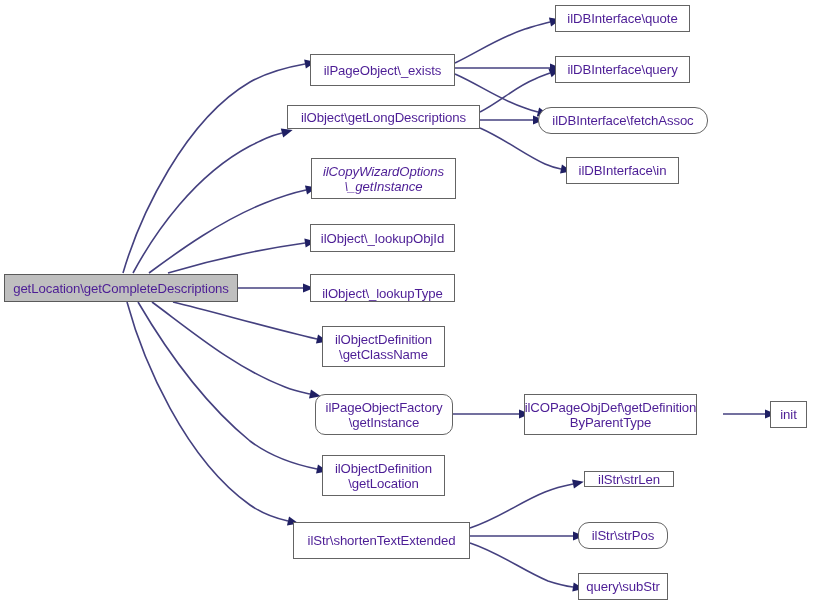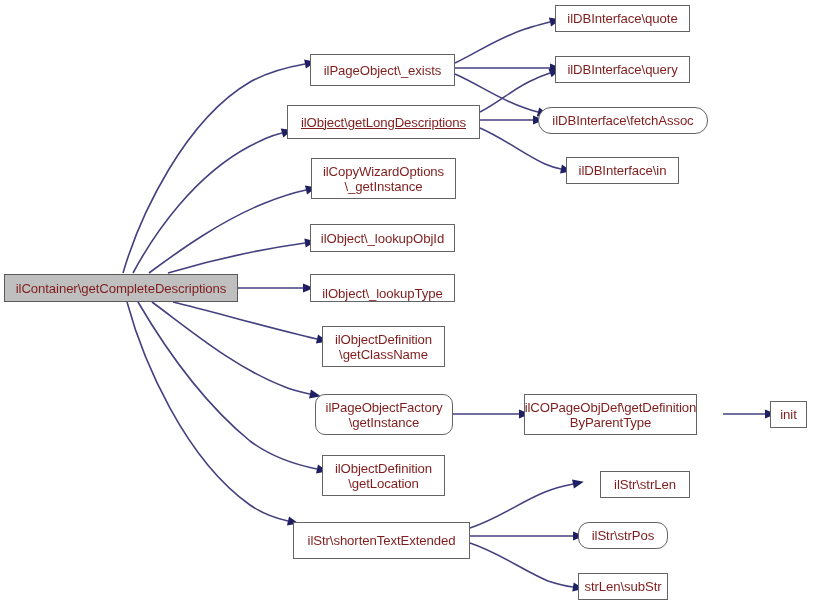--- a/index.html
+++ b/index.html
@@ -31,21 +31,21 @@
   }
   .edge-head {
     fill: #1f1f63;
     stroke: none;
   }
   .node-box {
     position: absolute;
     box-sizing: border-box;
     border: 1px solid #646464;
     background: #ffffff;
-    color: #7f1d1d;
+    color: #4c1d95;
     font-size: 13.2px;
     line-height: 15px;
     display: flex;
     align-items: center;
     justify-content: center;
     text-align: center;
     white-space: pre;
     letter-spacing: -0.1px;
   }
   .node-box.node-root {
@@ -99,38 +99,38 @@
         <polygon points="765,418.6 765,409.4 776,414" class="edge-head"></polygon>
         <path d="M 470 528 C 500 518 520 502 545 492 C 555 488 563 486 573 484" class="edge-path"></path>
         <polygon points="573.9462308025778,488.50162718005976 572.0537691974222,479.49837281994024 583.7647606479691,481.73727416774864" class="edge-head"></polygon>
         <path d="M 470 536 L 573 536" class="edge-path"></path>
         <polygon points="573,540.6 573,531.4 584,536" class="edge-head"></polygon>
         <path d="M 470 543 C 500 553 522 570 548 581 C 557 584 565 586 573 587" class="edge-path"></path>
         <polygon points="572.2934057383218,591.5454069729083 573.7065942616782,582.4545930270917 583.8694514569546,588.6896819300999" class="edge-head"></polygon>
       </g>
   </svg>
   <div id="node-layer">
-      <div class="node-box node-root" style="left: 4px; top: 274px; width: 234px; height: 28px;"><span class="node-label">ilContainer\getCompleteDescriptions</span></div>
+      <div class="node-box node-root" style="left: 4px; top: 274px; width: 234px; height: 28px;"><span class="node-label">getLocation\getCompleteDescriptions</span></div>
       <div class="node-box" style="left: 310px; top: 54px; width: 145px; height: 32px;"><span class="node-label">ilPageObject\_exists</span></div>
-      <div class="node-box" style="left: 287px; top: 105px; width: 193px; height: 34px; text-decoration: underline;"><span class="node-label">ilObject\getLongDescriptions</span></div>
-      <div class="node-box" style="left: 311px; top: 158px; width: 145px; height: 41px;"><span class="node-label">ilCopyWizardOptions
+      <div class="node-box" style="left: 287px; top: 105px; width: 193px; height: 24px;"><span class="node-label">ilObject\getLongDescriptions</span></div>
+      <div class="node-box" style="left: 311px; top: 158px; width: 145px; height: 41px; font-style: italic;"><span class="node-label">ilCopyWizardOptions
 \_getInstance</span></div>
       <div class="node-box" style="left: 310px; top: 224px; width: 145px; height: 28px;"><span class="node-label">ilObject\_lookupObjId</span></div>
       <div class="node-box" style="left: 310px; top: 274px; width: 145px; height: 28px; align-items: flex-end;"><span class="node-label">ilObject\_lookupType</span></div>
       <div class="node-box" style="left: 322px; top: 326px; width: 123px; height: 41px;"><span class="node-label">ilObjectDefinition
 \getClassName</span></div>
       <div class="node-box" style="left: 315px; top: 394px; width: 138px; height: 41px; border-radius: 10px;"><span class="node-label">ilPageObjectFactory
 \getInstance</span></div>
       <div class="node-box" style="left: 322px; top: 455px; width: 123px; height: 41px;"><span class="node-label">ilObjectDefinition
 \getLocation</span></div>
       <div class="node-box" style="left: 293px; top: 522px; width: 177px; height: 37px;"><span class="node-label">ilStr\shortenTextExtended</span></div>
       <div class="node-box" style="left: 555px; top: 5px; width: 135px; height: 27px;"><span class="node-label">ilDBInterface\quote</span></div>
       <div class="node-box" style="left: 555px; top: 56px; width: 135px; height: 27px;"><span class="node-label">ilDBInterface\query</span></div>
       <div class="node-box" style="left: 538px; top: 107px; width: 170px; height: 27px; border-radius: 13px;"><span class="node-label">ilDBInterface\fetchAssoc</span></div>
       <div class="node-box" style="left: 566px; top: 157px; width: 113px; height: 27px;"><span class="node-label">ilDBInterface\in</span></div>
       <div class="node-box" style="left: 524px; top: 394px; width: 173px; height: 41px;"><span class="node-label">ilCOPageObjDef\getDefinition
 ByParentType</span></div>
       <div class="node-box" style="left: 770px; top: 401px; width: 37px; height: 27px;"><span class="node-label">init</span></div>
-      <div class="node-box" style="left: 600px; top: 471px; width: 90px; height: 27px;"><span class="node-label">ilStr\strLen</span></div>
+      <div class="node-box" style="left: 584px; top: 471px; width: 90px; height: 16px;"><span class="node-label">ilStr\strLen</span></div>
       <div class="node-box" style="left: 578px; top: 522px; width: 90px; height: 27px; border-radius: 11px;"><span class="node-label">ilStr\strPos</span></div>
-      <div class="node-box" style="left: 578px; top: 573px; width: 90px; height: 27px;"><span class="node-label">strLen\subStr</span></div>
+      <div class="node-box" style="left: 578px; top: 573px; width: 90px; height: 27px;"><span class="node-label">query\subStr</span></div>
     </div>
 </div>
 
 </body></html>

